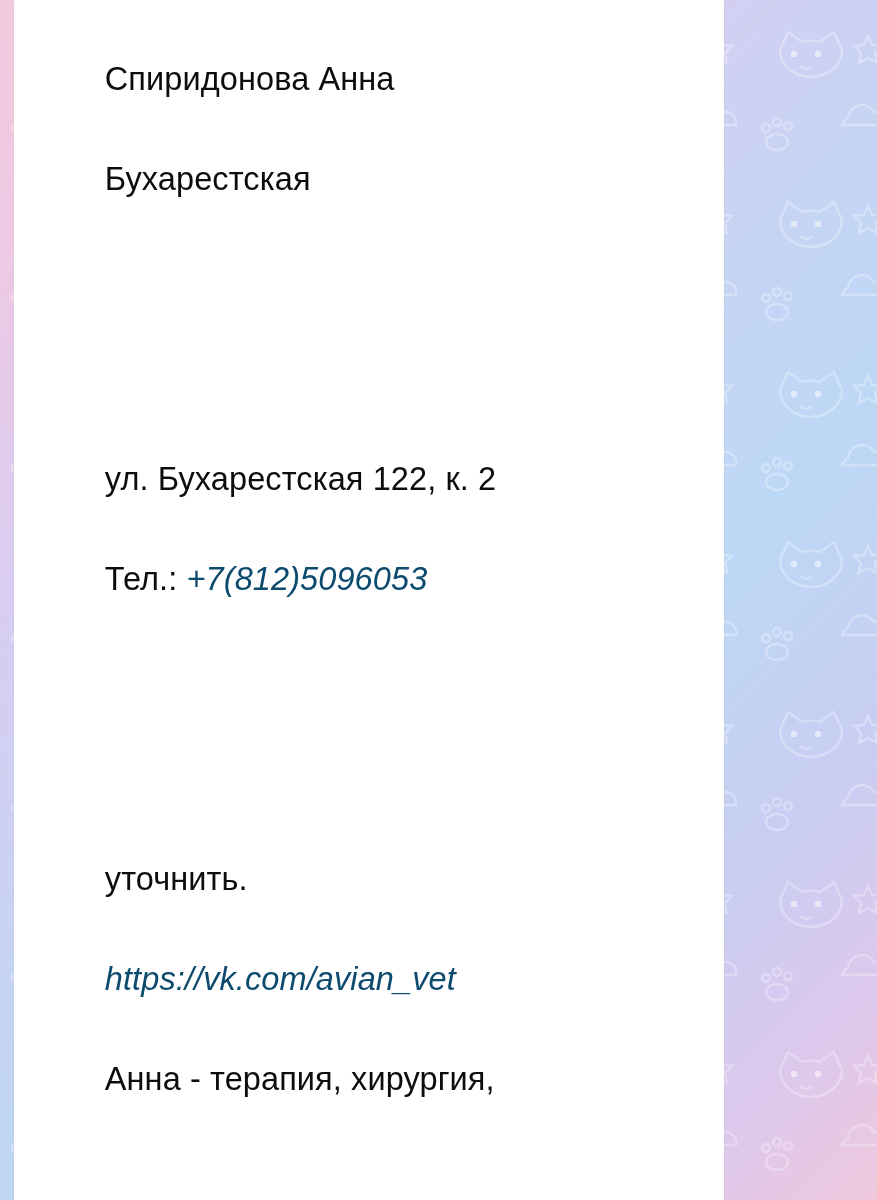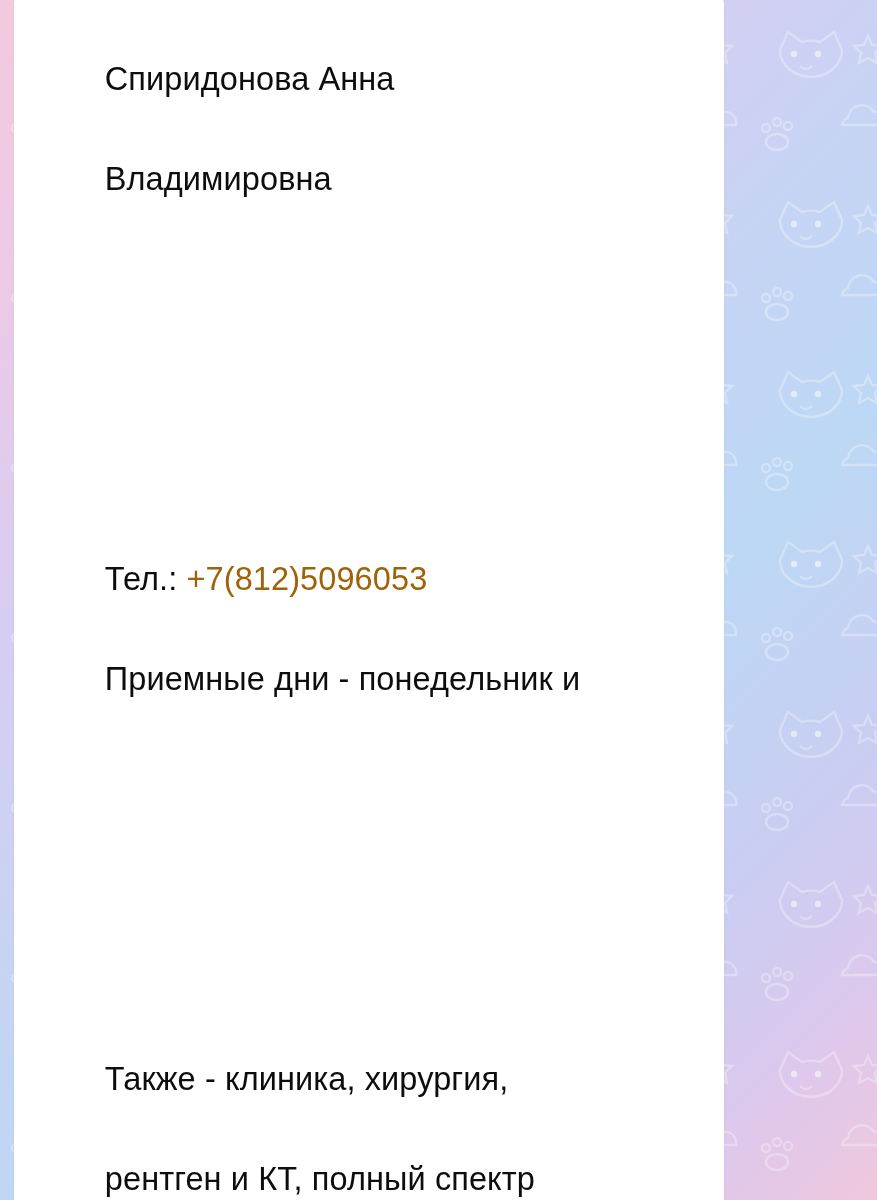--- a/index.html
+++ b/index.html
@@ -52,21 +52,22 @@
   }
   .message-text {
     font-size: 32.5px;
     line-height: 50px;
     color: #0d0d0d;
     letter-spacing: 0.1px;
     white-space: pre-wrap;
     word-wrap: break-word;
   }
   .message-text .link {
-    color: #a16207;
+    color: #0c4a6e;
+    font-style: italic;
   }
 </style>
 </head>
 <body>
 
 <div class="chat-screen">
 
   <svg class="wallpaper-pattern" viewBox="0 0 877 1200" preserveAspectRatio="none" xmlns="http://www.w3.org/2000/svg">
     <defs>
       <pattern id="doodles" x="0" y="0" width="150" height="170" patternUnits="userSpaceOnUse">
@@ -87,31 +88,31 @@
           <path d="M118 36 l4 9 l10 1 l-7 7 l2 10 l-9 -5 l-9 5 l2 -10 l-7 -7 l10 -1 z"></path>
         </g>
       </pattern>
     </defs>
     <rect x="0" y="0" width="877" height="1200" fill="url(#doodles)"></rect>
   </svg>
 
   <div class="message-bubble">
     <div class="message-text">
       <span>Спиридонова Анна</span><br>
-      <span>Владимировна</span><br>
+      <span>Бухарестская</span><br>
       <br>
       <br>
-      <br>
+      <span>ул. Бухарестская 122, к. 2</span><br>
       <span>Тел.: </span><span class="link">+7(812)5096053</span><br>
-      <span>Приемные дни - понедельник и</span><br>
       <br>
       <br>
+      <span>уточнить.</span><br>
+      <span class="link">https://vk.com/avian_vet</span><br>
+      <span>Анна - терапия, хирургия,</span><br>
       <br>
-      <span>Также - клиника, хирургия,</span><br>
-      <span>рентген и КТ, полный спектр</span><br>
       <br>
       
       <br>
       <br>
       <br>
       <br>
       <br>
       <br>
       <br>
       

